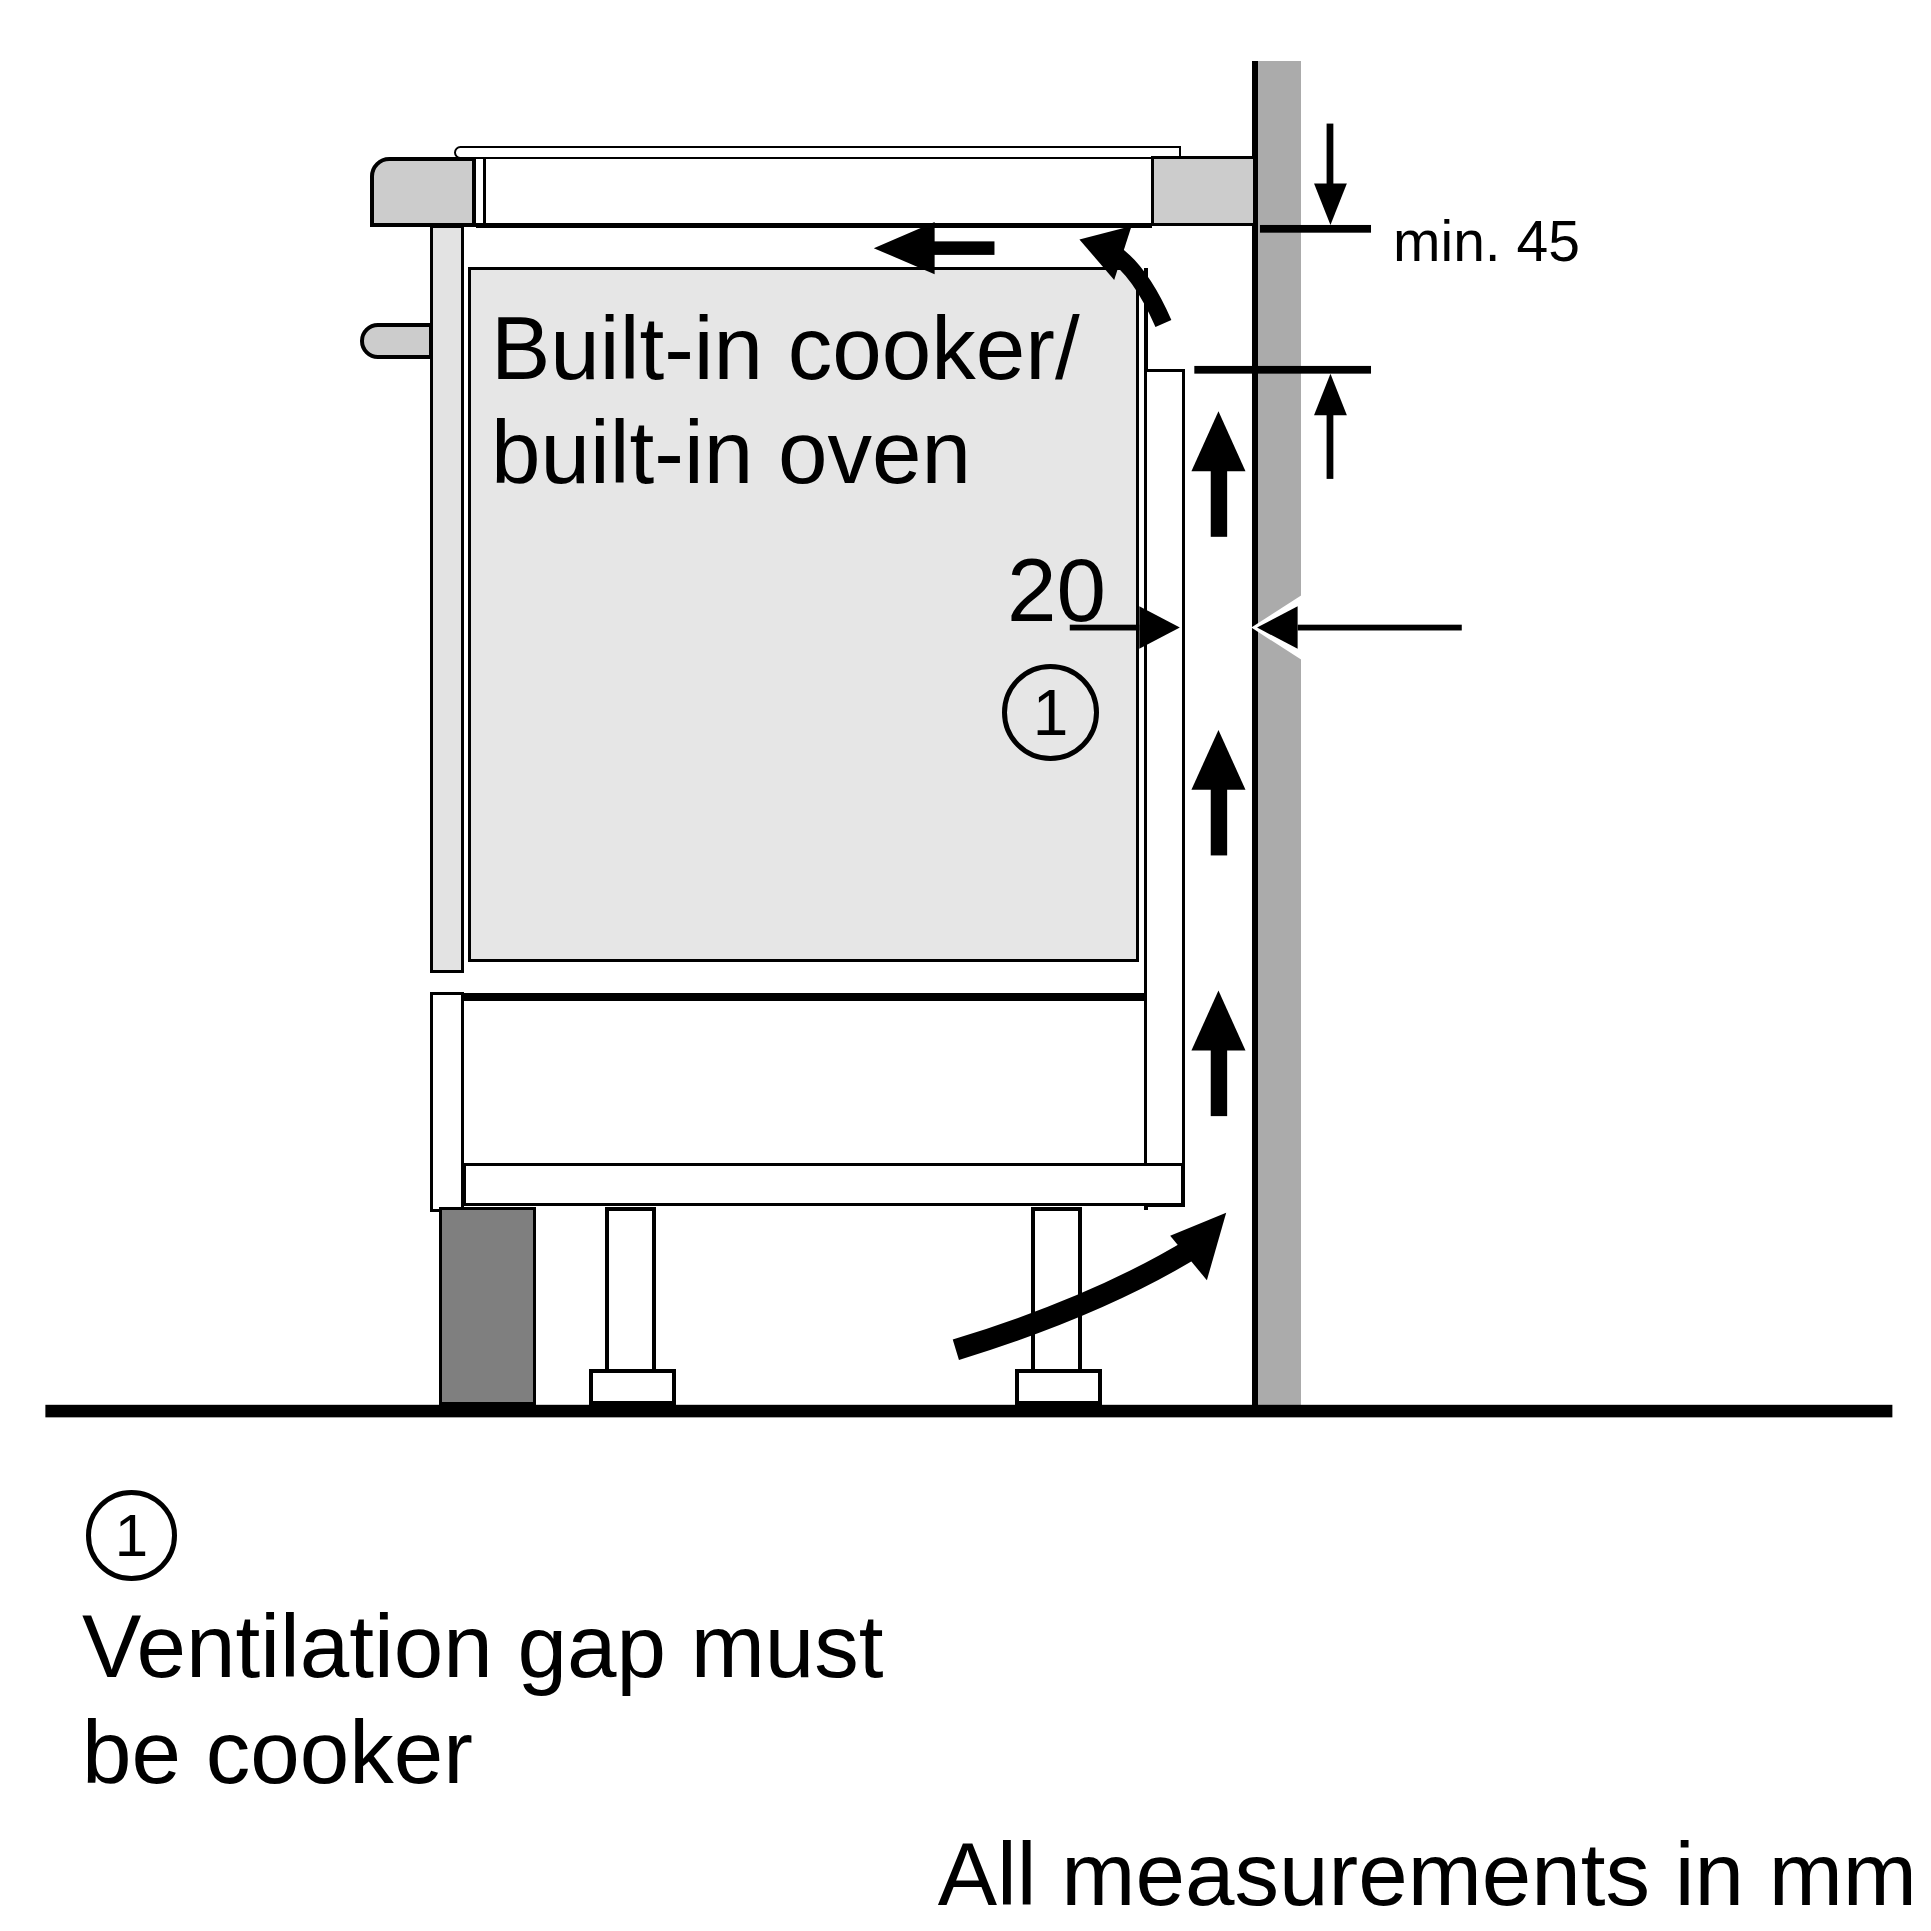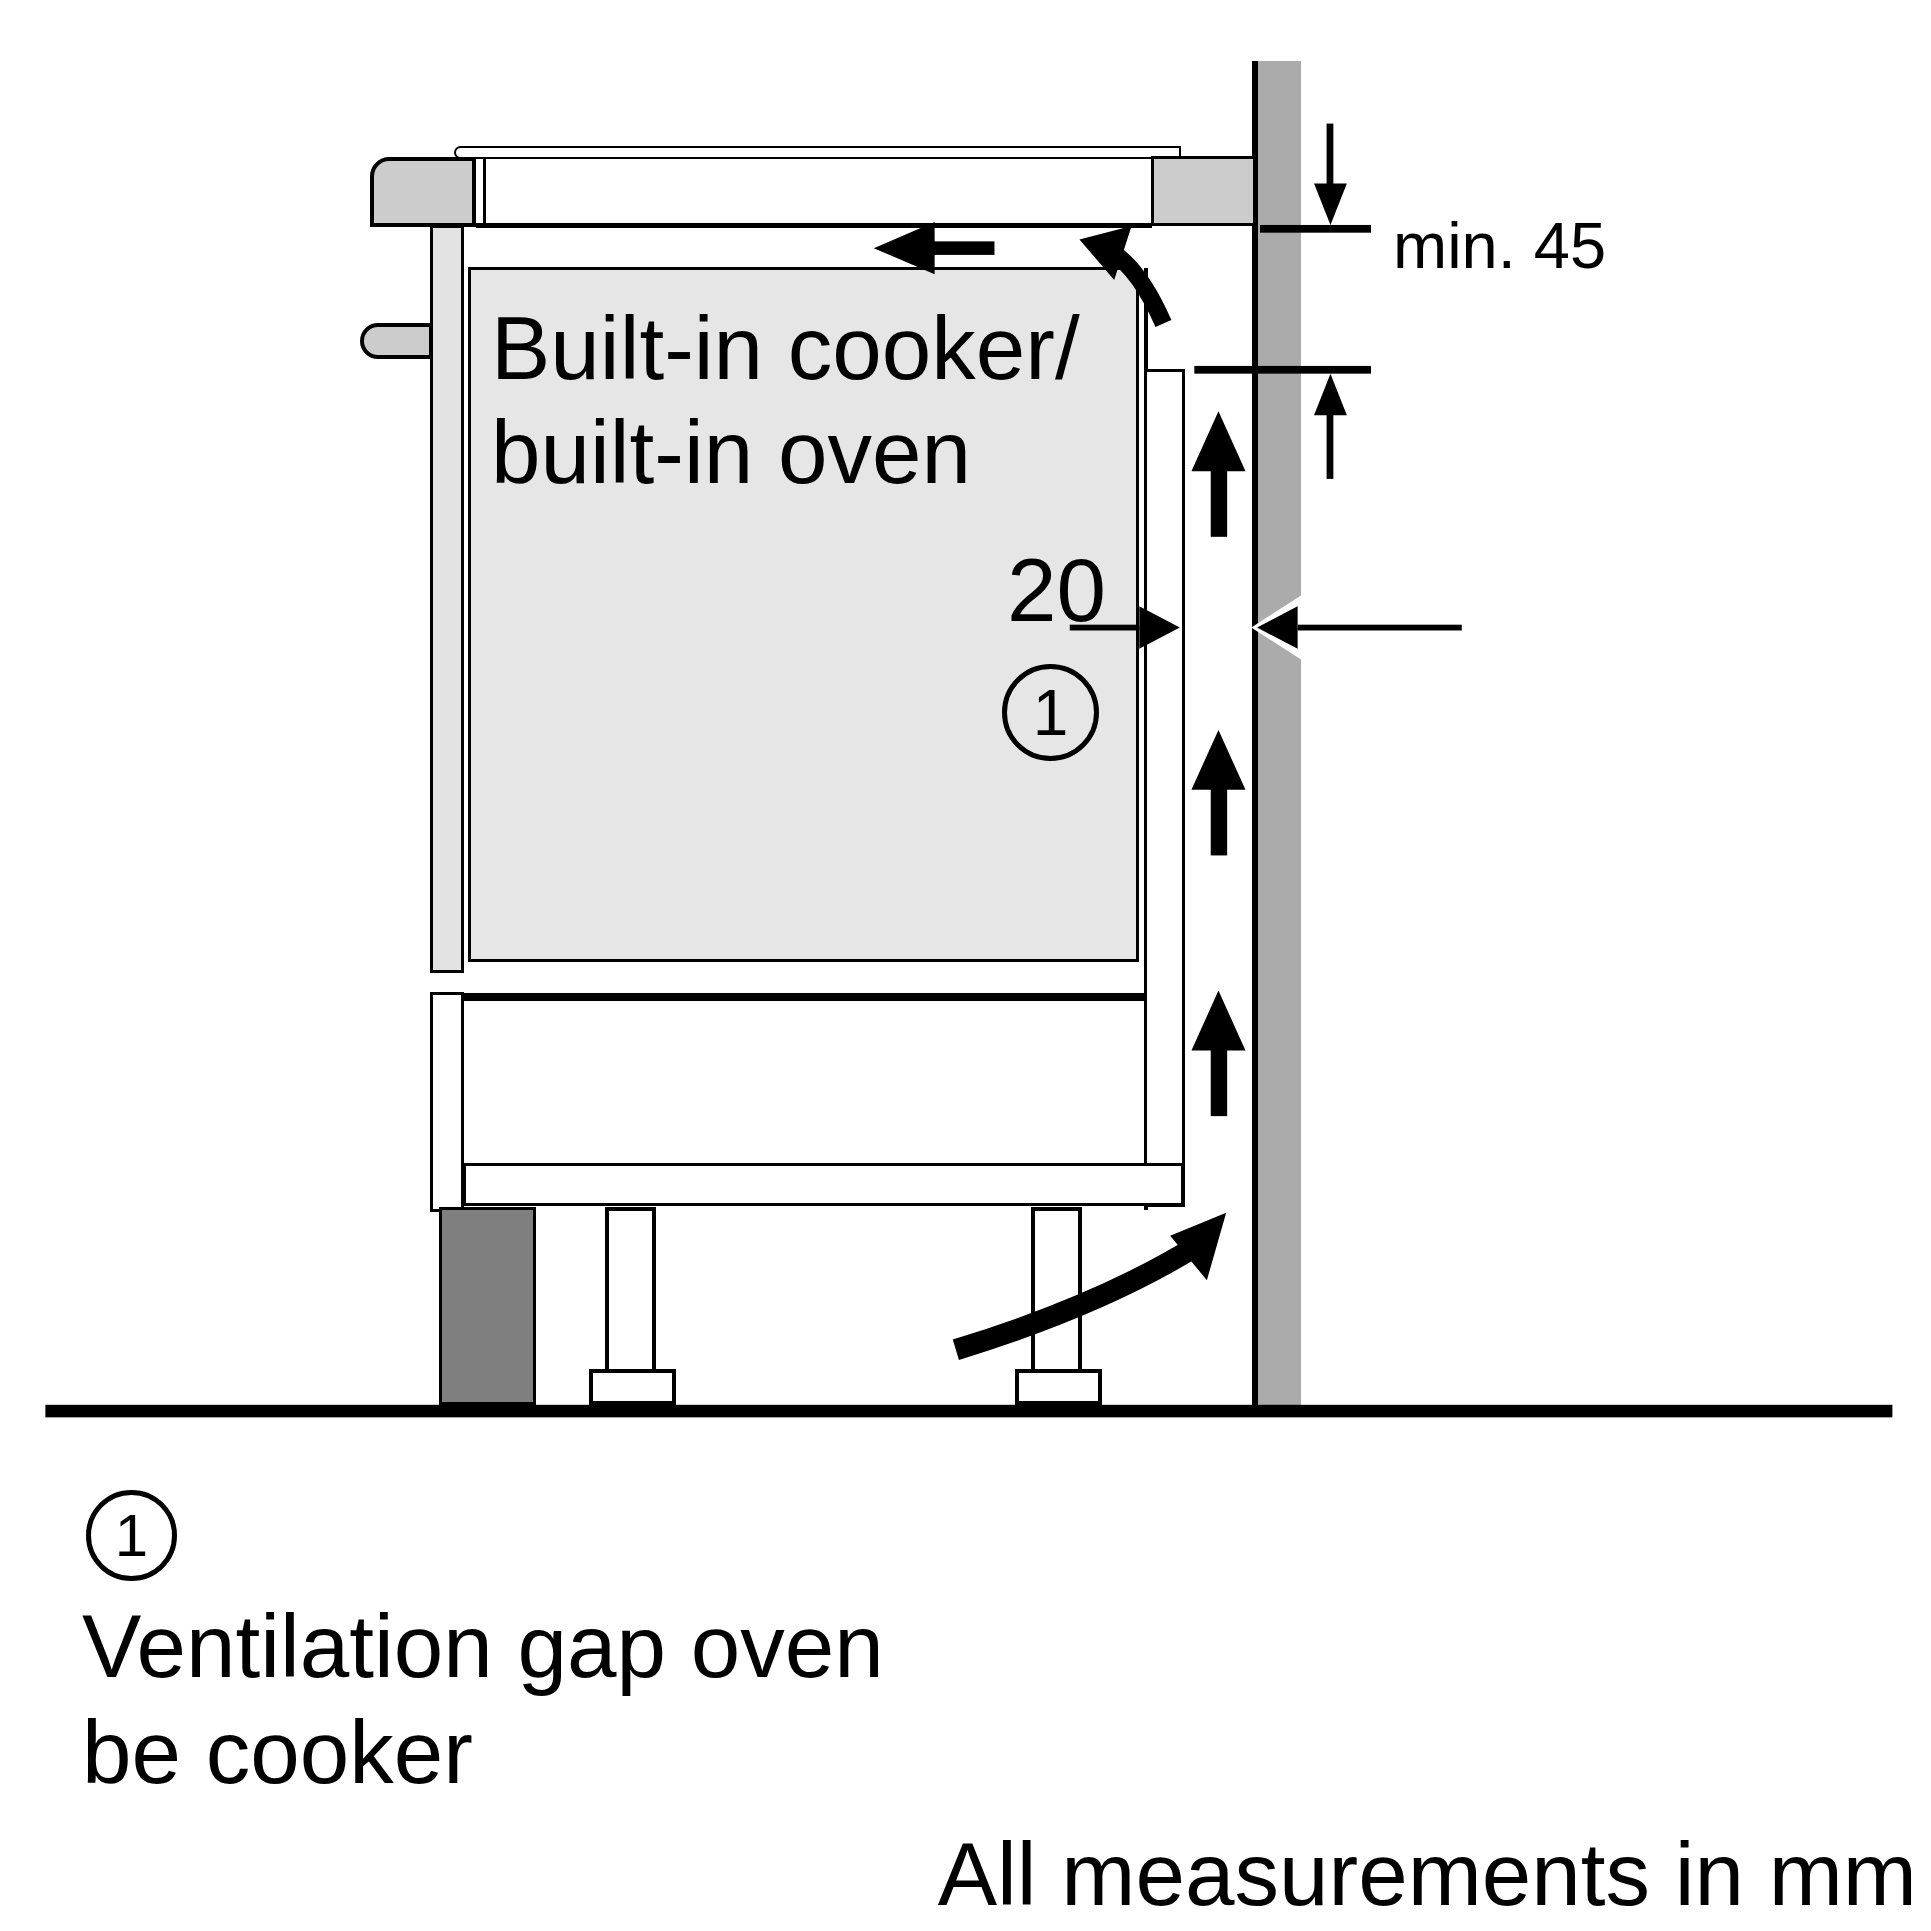--- a/index.html
+++ b/index.html
@@ -40,21 +40,21 @@
   .plinth{left:439px;top:1207px;width:97px;height:198px;background:var(--plinth_fill);
     border:3.9px solid var(--line);}
   .foot-stem1{left:605px;top:1207px;width:51px;height:166px;}
   .foot-base1{left:589px;top:1369px;width:87px;height:36px;}
   .foot-stem2{left:1031px;top:1207px;width:51px;height:166px;}
   .foot-base2{left:1015px;top:1369px;width:87px;height:36px;}
   .foot{background:var(--background);border:4.8px solid var(--line);}
   
   .lbl{position:absolute;white-space:pre;color:var(--line);}
   .oven-label{left:491px;top:296px;font-size:89px;line-height:104px;}
-  .min45-label{left:1393px;top:208px;font-size:65px;}
+  .min45-label{left:1393px;top:208px;font-size:57px;}
   .gap-label{left:1007px;top:539px;font-size:89px;}
   .callout-circle{left:1002px;top:664px;width:97px;height:97px;border:5.8px solid var(--line);
     border-radius:50%;display:flex;align-items:center;justify-content:center;font-size:64px;}
   .footnote-circle{left:86px;top:1490px;width:91px;height:91px;border:5.8px solid var(--line);
     border-radius:50%;display:flex;align-items:center;justify-content:center;font-size:60px;}
   .footnote-text{left:82px;top:1593px;font-size:89px;line-height:106px;}
   .units-note{right:34px;top:1823px;font-size:89px;text-align:right;}
   svg.overlay{position:absolute;left:0;top:0;pointer-events:none;}
   .blk{fill:var(--line);stroke:none;}
   .wht{fill:var(--background);stroke:none;}
@@ -145,18 +145,18 @@
   <div class="lbl min45-label">min. 45</div>
   <div class="lbl gap-label">20</div>
 
   <div class="abs callout-circle">
     <span>1</span>
   </div>
 
   <div class="abs footnote-circle">
     <span>1</span>
   </div>
-  <div class="lbl footnote-text"><span>Ventilation gap oven</span><br><span>be cooker</span></div>
+  <div class="lbl footnote-text"><span>Ventilation gap must</span><br><span>be cooker</span></div>
 
   <div class="lbl units-note">All measurements in mm</div>
 
 </div>
 
 
 </body></html>

